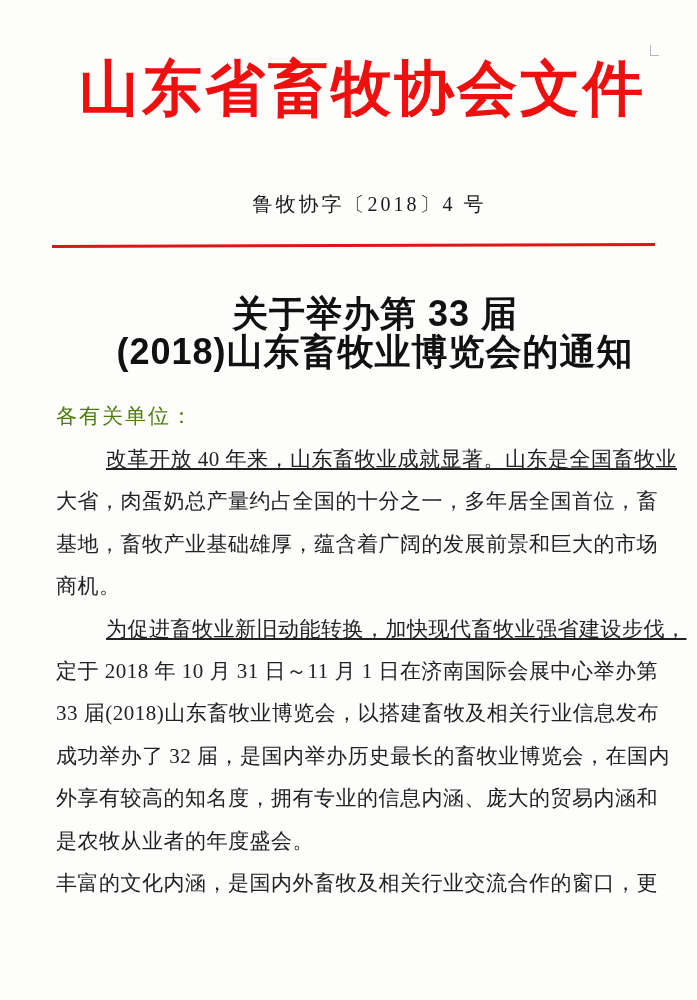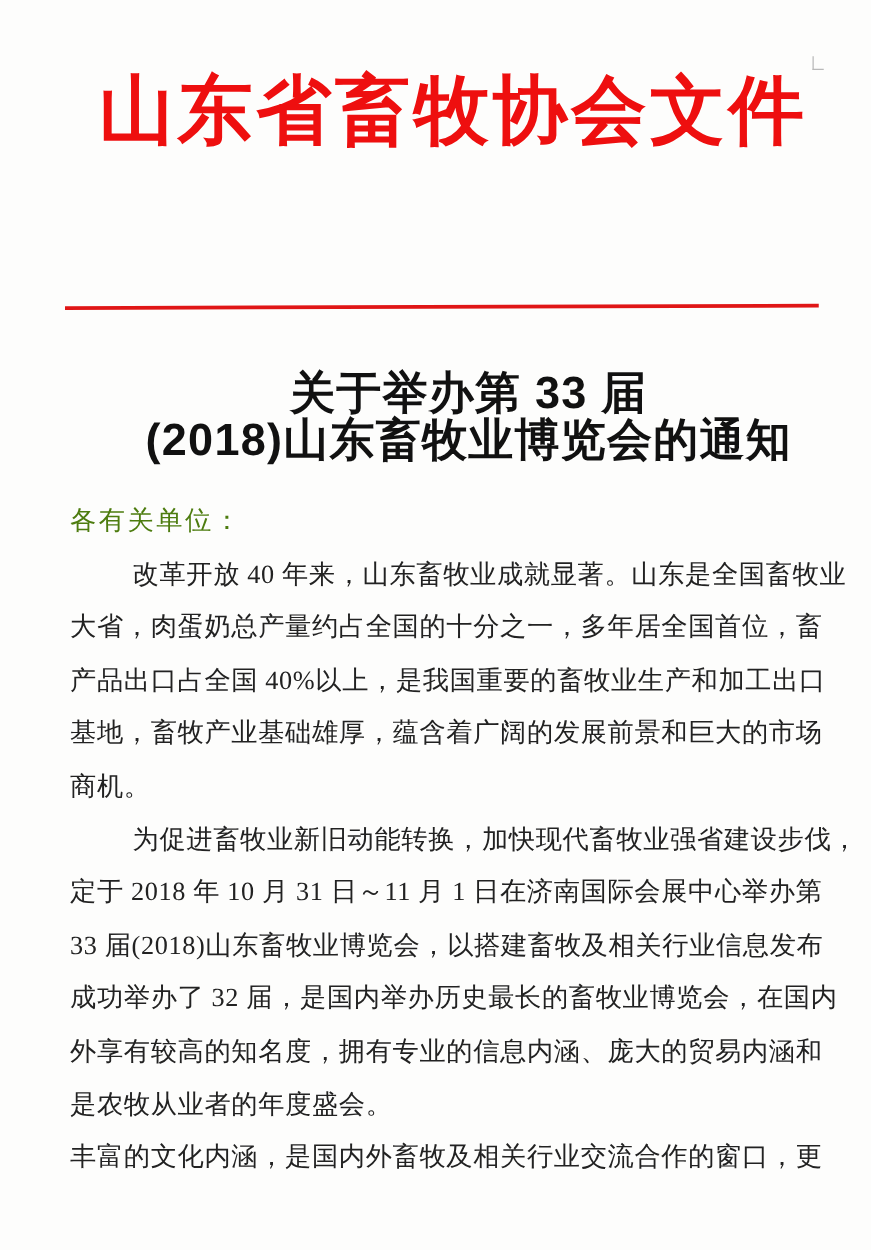--- a/index.html
+++ b/index.html
@@ -88,45 +88,45 @@
     width: 585px;
     color: #222222;
     font-size: 21px;
   }
   .text-line {
     height: 42.4px;
     line-height: 42.4px;
     white-space: nowrap;
     letter-spacing: 0.5px;
   }
-  .text-line.indent { padding-left: 50px; }
+  .text-line.indent { padding-left: 50px; text-decoration: underline; }
 </style>
 </head>
 <body>
 
 <div class="page">
 
   <div class="corner-mark"></div>
 
   <div class="org-title">山东省畜牧协会文件</div>
 
+  <div class="doc-number">鲁牧协字〔2018〕4 号</div>
 
   <div class="red-rule"></div>
 
   <div class="notice-title">
     <div>关于举办第 33 届</div>
     <div>(2018)山东畜牧业博览会的通知</div>
   </div>
 
   <div class="salutation">各有关单位：</div>
 
   <div class="body-text">
     <div class="text-line indent">改革开放 40 年来，山东畜牧业成就显著。山东是全国畜牧业</div>
     <div class="text-line">大省，肉蛋奶总产量约占全国的十分之一，多年居全国首位，畜</div>
-    <div class="text-line">产品出口占全国 40%以上，是我国重要的畜牧业生产和加工出口</div>
     <div class="text-line">基地，畜牧产业基础雄厚，蕴含着广阔的发展前景和巨大的市场</div>
     <div class="text-line">商机。</div>
     <div class="text-line indent">为促进畜牧业新旧动能转换，加快现代畜牧业强省建设步伐，</div>
     <div class="text-line">定于 2018 年 10 月 31 日～11 月 1 日在济南国际会展中心举办第</div>
     <div class="text-line">33 届(2018)山东畜牧业博览会，以搭建畜牧及相关行业信息发布</div>
     <div class="text-line">成功举办了 32 届，是国内举办历史最长的畜牧业博览会，在国内</div>
     <div class="text-line">外享有较高的知名度，拥有专业的信息内涵、庞大的贸易内涵和</div>
     <div class="text-line">是农牧从业者的年度盛会。</div>
     <div class="text-line">丰富的文化内涵，是国内外畜牧及相关行业交流合作的窗口，更</div>
   </div>

